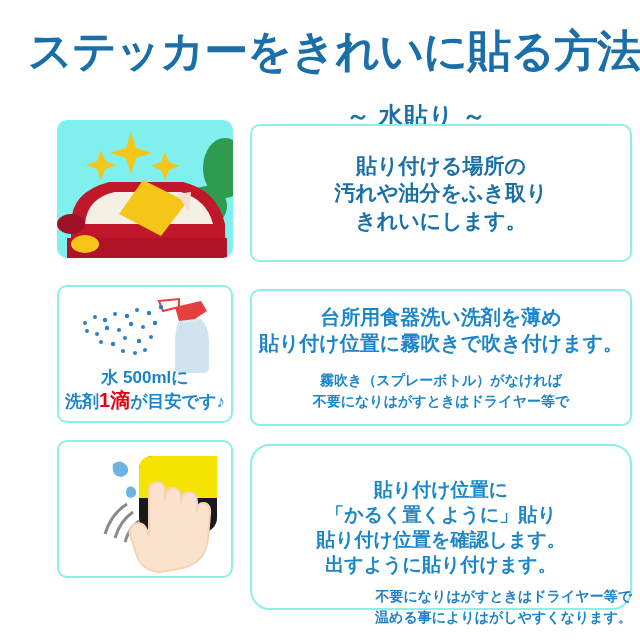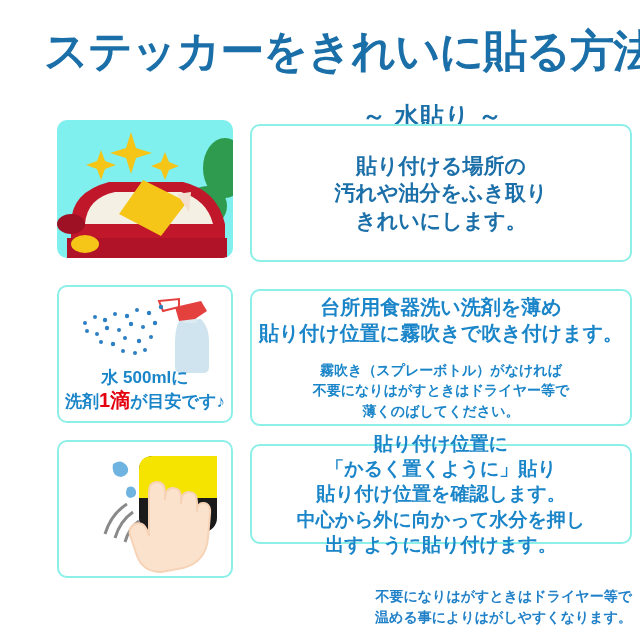--- a/index.html
+++ b/index.html
@@ -17,21 +17,21 @@
 
   #page {
     position: relative;
     width: 640px;
     height: 640px;
   }
 
   
   .header {
     position: absolute;
-    left: 16px;
+    left: 0;
     top: 0;
     width: 509px;
     height: 118px;
   }
   .title {
     position: absolute;
     left: 28px;
     top: 22px;
     font-size: 44px;
     font-weight: bold;
@@ -86,21 +86,21 @@
     border: 2px solid #8CEFE8;
     border-radius: 10px;
     background: #ffffff;
     display: flex;
     flex-direction: column;
     align-items: center;
     justify-content: center;
   }
   #panel-1 { height: 138px; }
   #panel-2 { height: 137px; align-items: center; }
-  #panel-3 { height: 100px; }
+  #panel-3 { height: 166px; border-radius: 20px; }
 
   .line {
     color: #1B6FA8;
     font-weight: bold;
     line-height: 1.30;
     white-space: nowrap;
     text-align: center;
   }
   .lg  { font-size: 21px; }
   .md  { font-size: 20px; color: #1A85C8; }
@@ -233,21 +233,20 @@
         <div class="cl">水 500mlに</div>
         <div class="cl"><span>洗剤</span><span class="hl">1滴</span><span>が目安です♪</span></div>
       </div>
     </div>
 
     <div class="text-cell" id="panel-2">
       <div class="line md">台所用食器洗い洗剤を薄め</div>
       <div class="line md">貼り付け位置に霧吹きで吹き付けます。</div>
       <div class="line sm" style="margin-top:14px;">霧吹き（スプレーボトル）がなければ</div>
       <div class="line sm">不要になりはがすときはドライヤー等で</div>
-      <div class="line sm">薄くのばしてください。</div>
     </div>
   </div>
 
   <div class="row" id="row-3">
 
     <div class="img-cell framed">
       <svg width="172" height="134" viewBox="0 0 172 134">
 
         <rect x="64" y="14" width="78" height="76" rx="14" fill="#1A1A1A"></rect>
         <path d="M78 14 L142 14 Q142 14 142 28 L142 56 L64 56 L64 28 Q64 14 78 14 Z" fill="#F5E400"></path>
@@ -265,21 +264,20 @@
                  Q122 60 129 61 Q136 62 135 72
                  L133 96 Q131 120 108 126 L86 130
                  Q68 130 62 114 L56 96 Q52 86 60 82 Q68 79 72 88 L74 94 Z" fill="#FBE2CD" stroke="#F6D3B6" stroke-width="2"></path>
       </svg>
     </div>
 
     <div class="text-cell" id="panel-3">
       <div class="line p3">貼り付け位置に</div>
       <div class="line p3">「かるく置くように」貼り</div>
       <div class="line p3">貼り付け位置を確認します。</div>
-      <div class="line p3">中心から外に向かって水分を押し</div>
       <div class="line p3">出すように貼り付けます。</div>
     </div>
   </div>
 
   <div class="footer-note">
     <div class="fl">不要になりはがすときはドライヤー等で</div>
     <div class="fl">温める事によりはがしやすくなります。</div>
   </div>
 
 </div>

